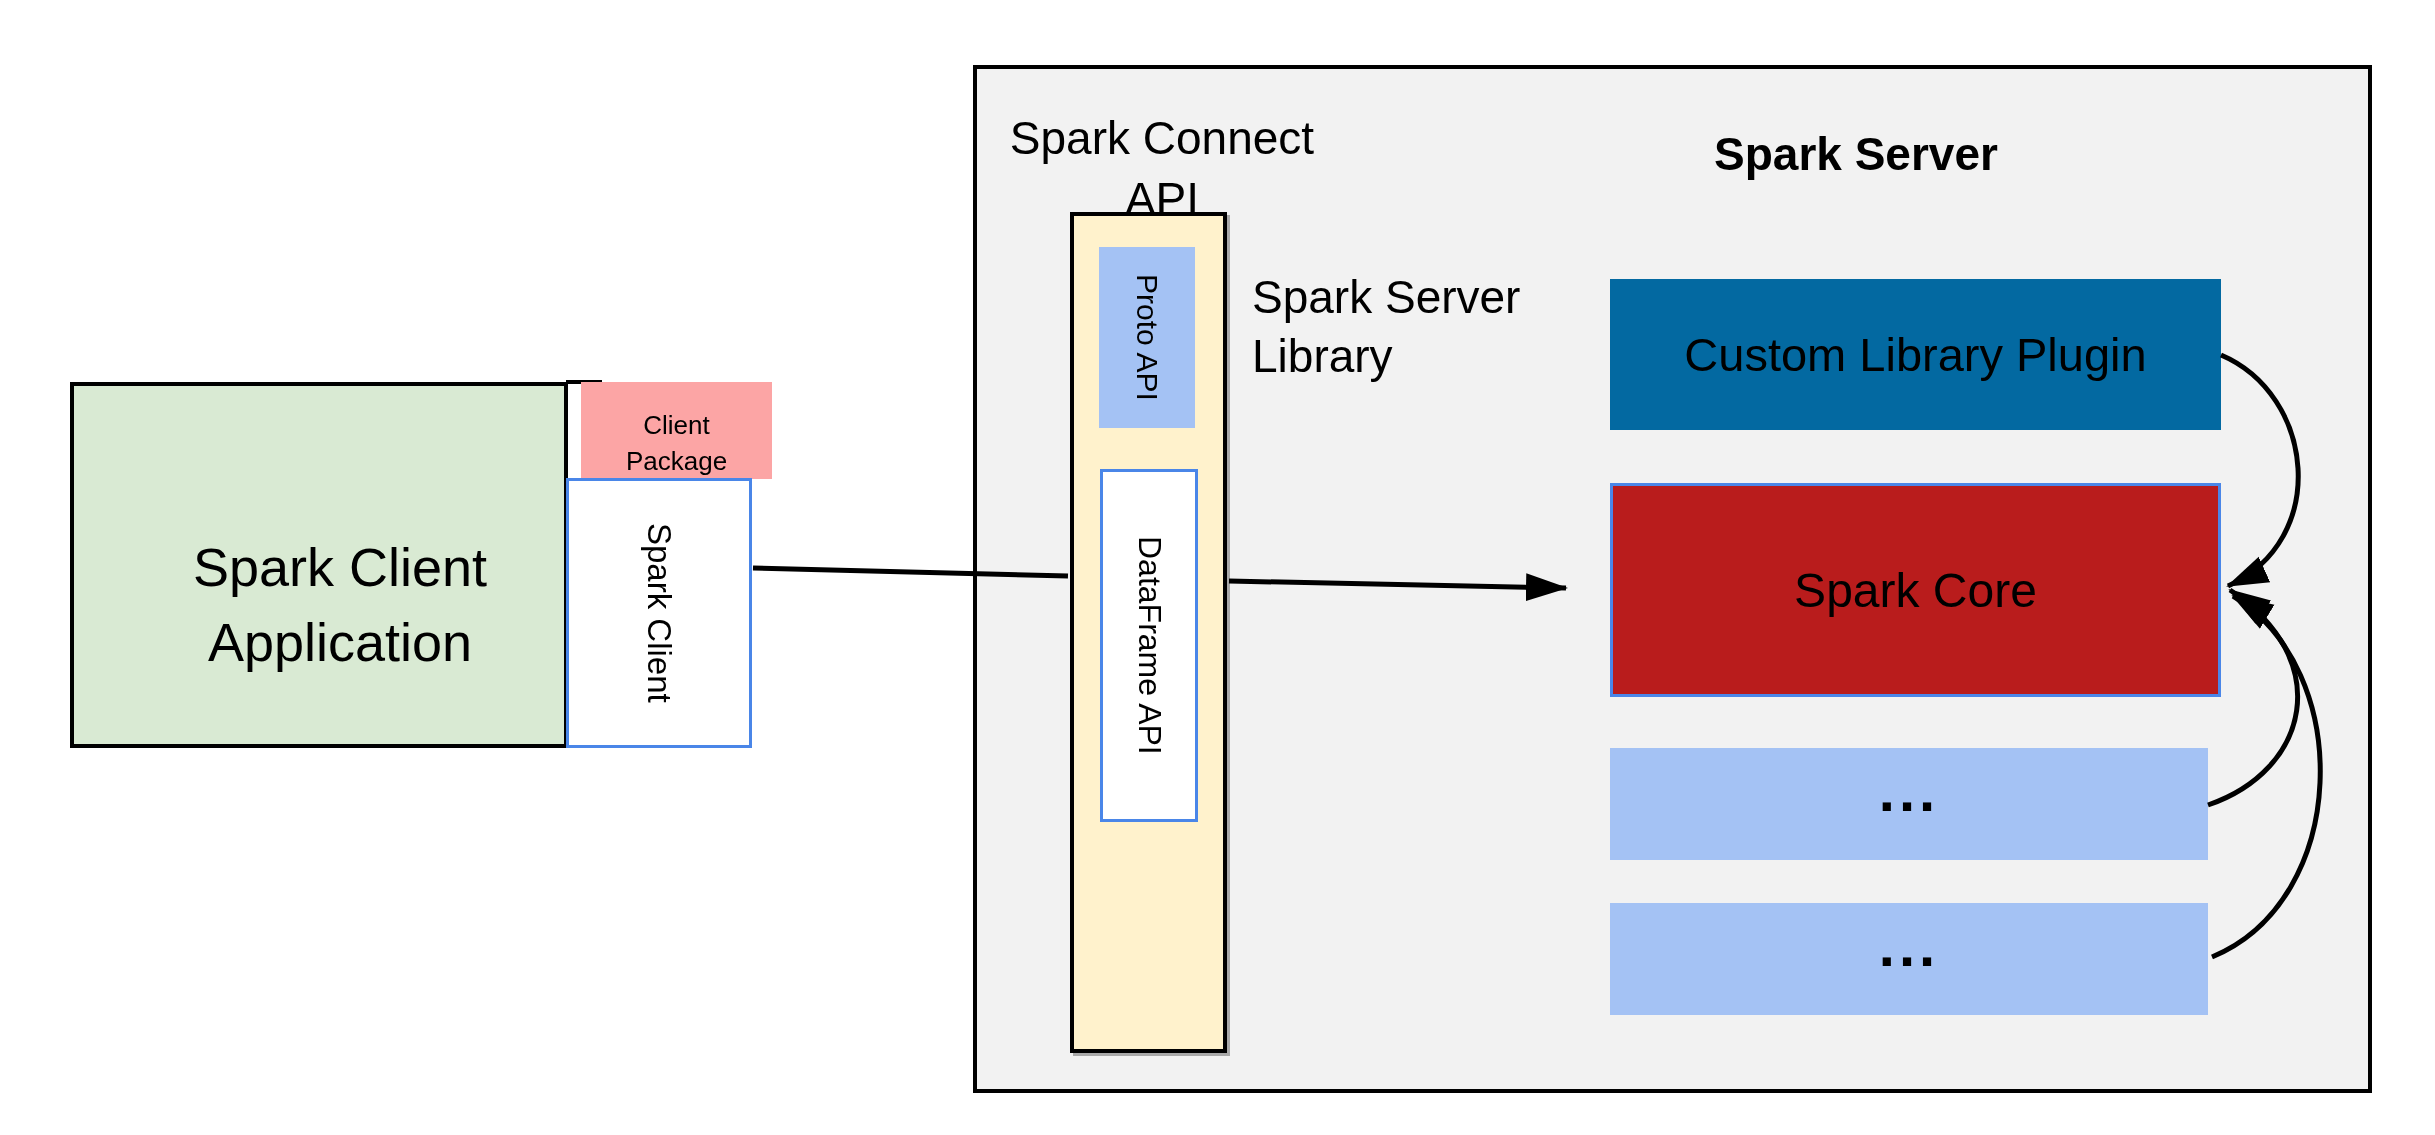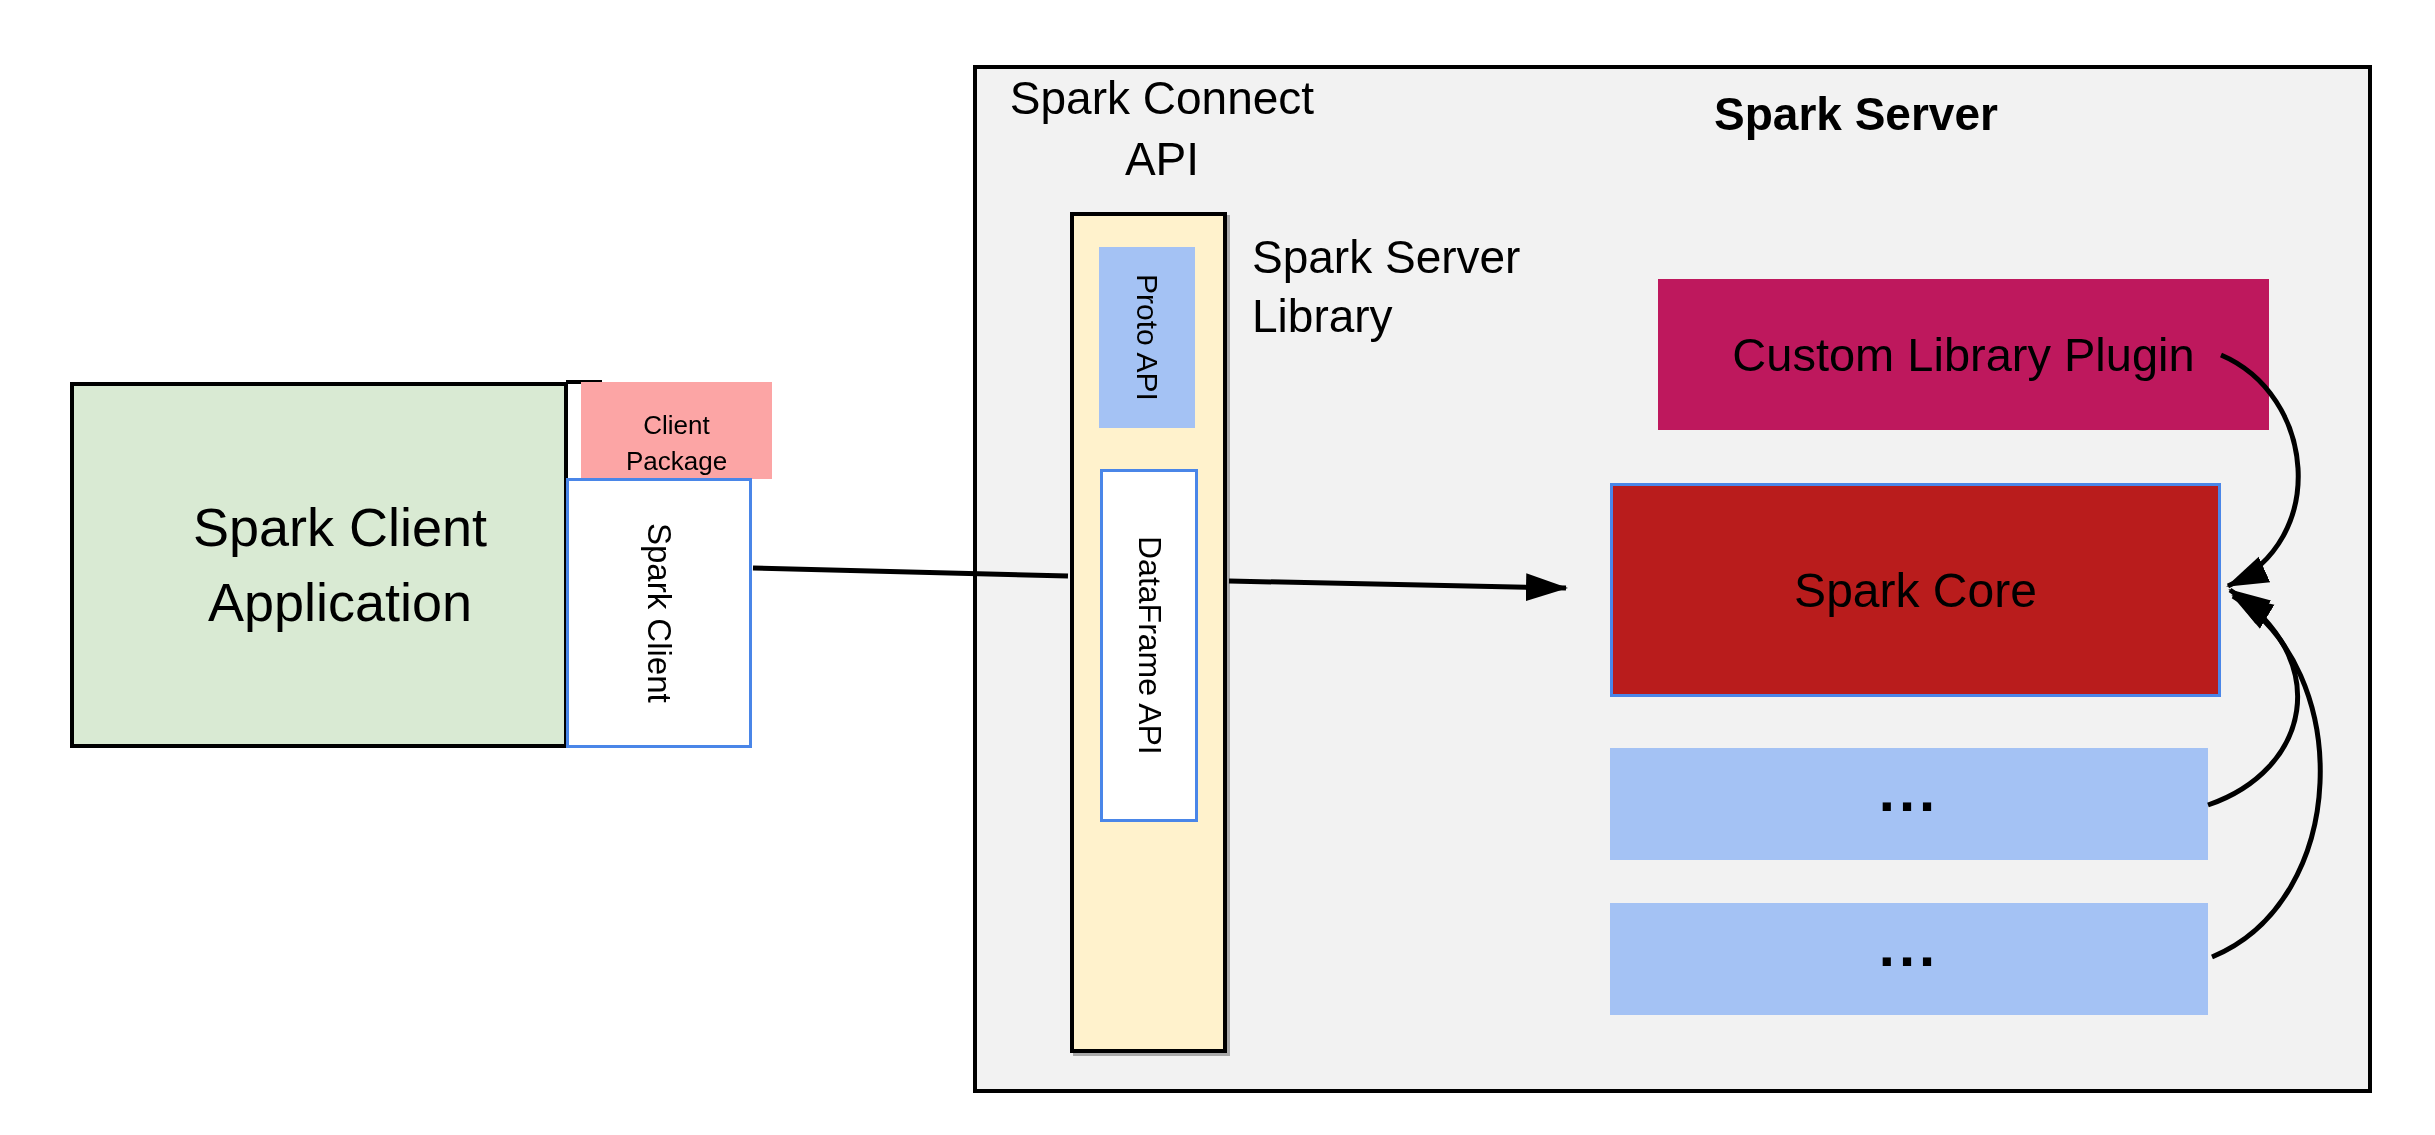--- a/index.html
+++ b/index.html
@@ -9,21 +9,21 @@
     background:#ffffff;
     font-family:"Liberation Sans", sans-serif;
     color:#000;
     overflow:hidden;
   }
   .box{position:absolute;box-sizing:border-box;}
   .server-box{
     left:973px;top:65px;width:1399px;height:1028px;
     background:#f2f2f2;border:4px solid #000;
   }
-  .label{position:absolute;white-space:pre-line;}
+  .label{position:absolute;white-space:pre-line;margin-top:40px;}
   .lbl-connect{
     left:962px;top:68px;width:400px;
     font-size:46px;line-height:61px;text-align:center;
   }
   .lbl-server-title{
     left:1606px;top:84px;width:500px;
     font-size:46px;line-height:61px;text-align:center;font-weight:bold;
   }
   .lbl-server-lib{
     left:1252px;top:228px;width:420px;
@@ -66,24 +66,23 @@
   .proto-box{
     left:1099px;top:247px;width:96px;height:181px;
     background:#a4c2f4;font-size:30px;
   }
   .df-box{
     left:1100px;top:469px;width:98px;height:353px;
     background:#fff;border:3px solid #4a86e8;font-size:32px;
   }
   .plugin-box{
     left:1610px;top:279px;width:611px;height:151px;
-    background:#be185d;
+    background:#0369a1;
     display:flex;align-items:center;justify-content:center;
     font-size:47px;
-    margin-left:48px;
   }
   .core-box{
     left:1610px;top:483px;width:611px;height:214px;
     background:#b91c1c;border:3px solid #4a86e8;
     display:flex;align-items:center;justify-content:center;
     font-size:48px;
   }
   .slot-box{
     left:1610px;width:598px;height:112px;
     background:#a4c2f4;

